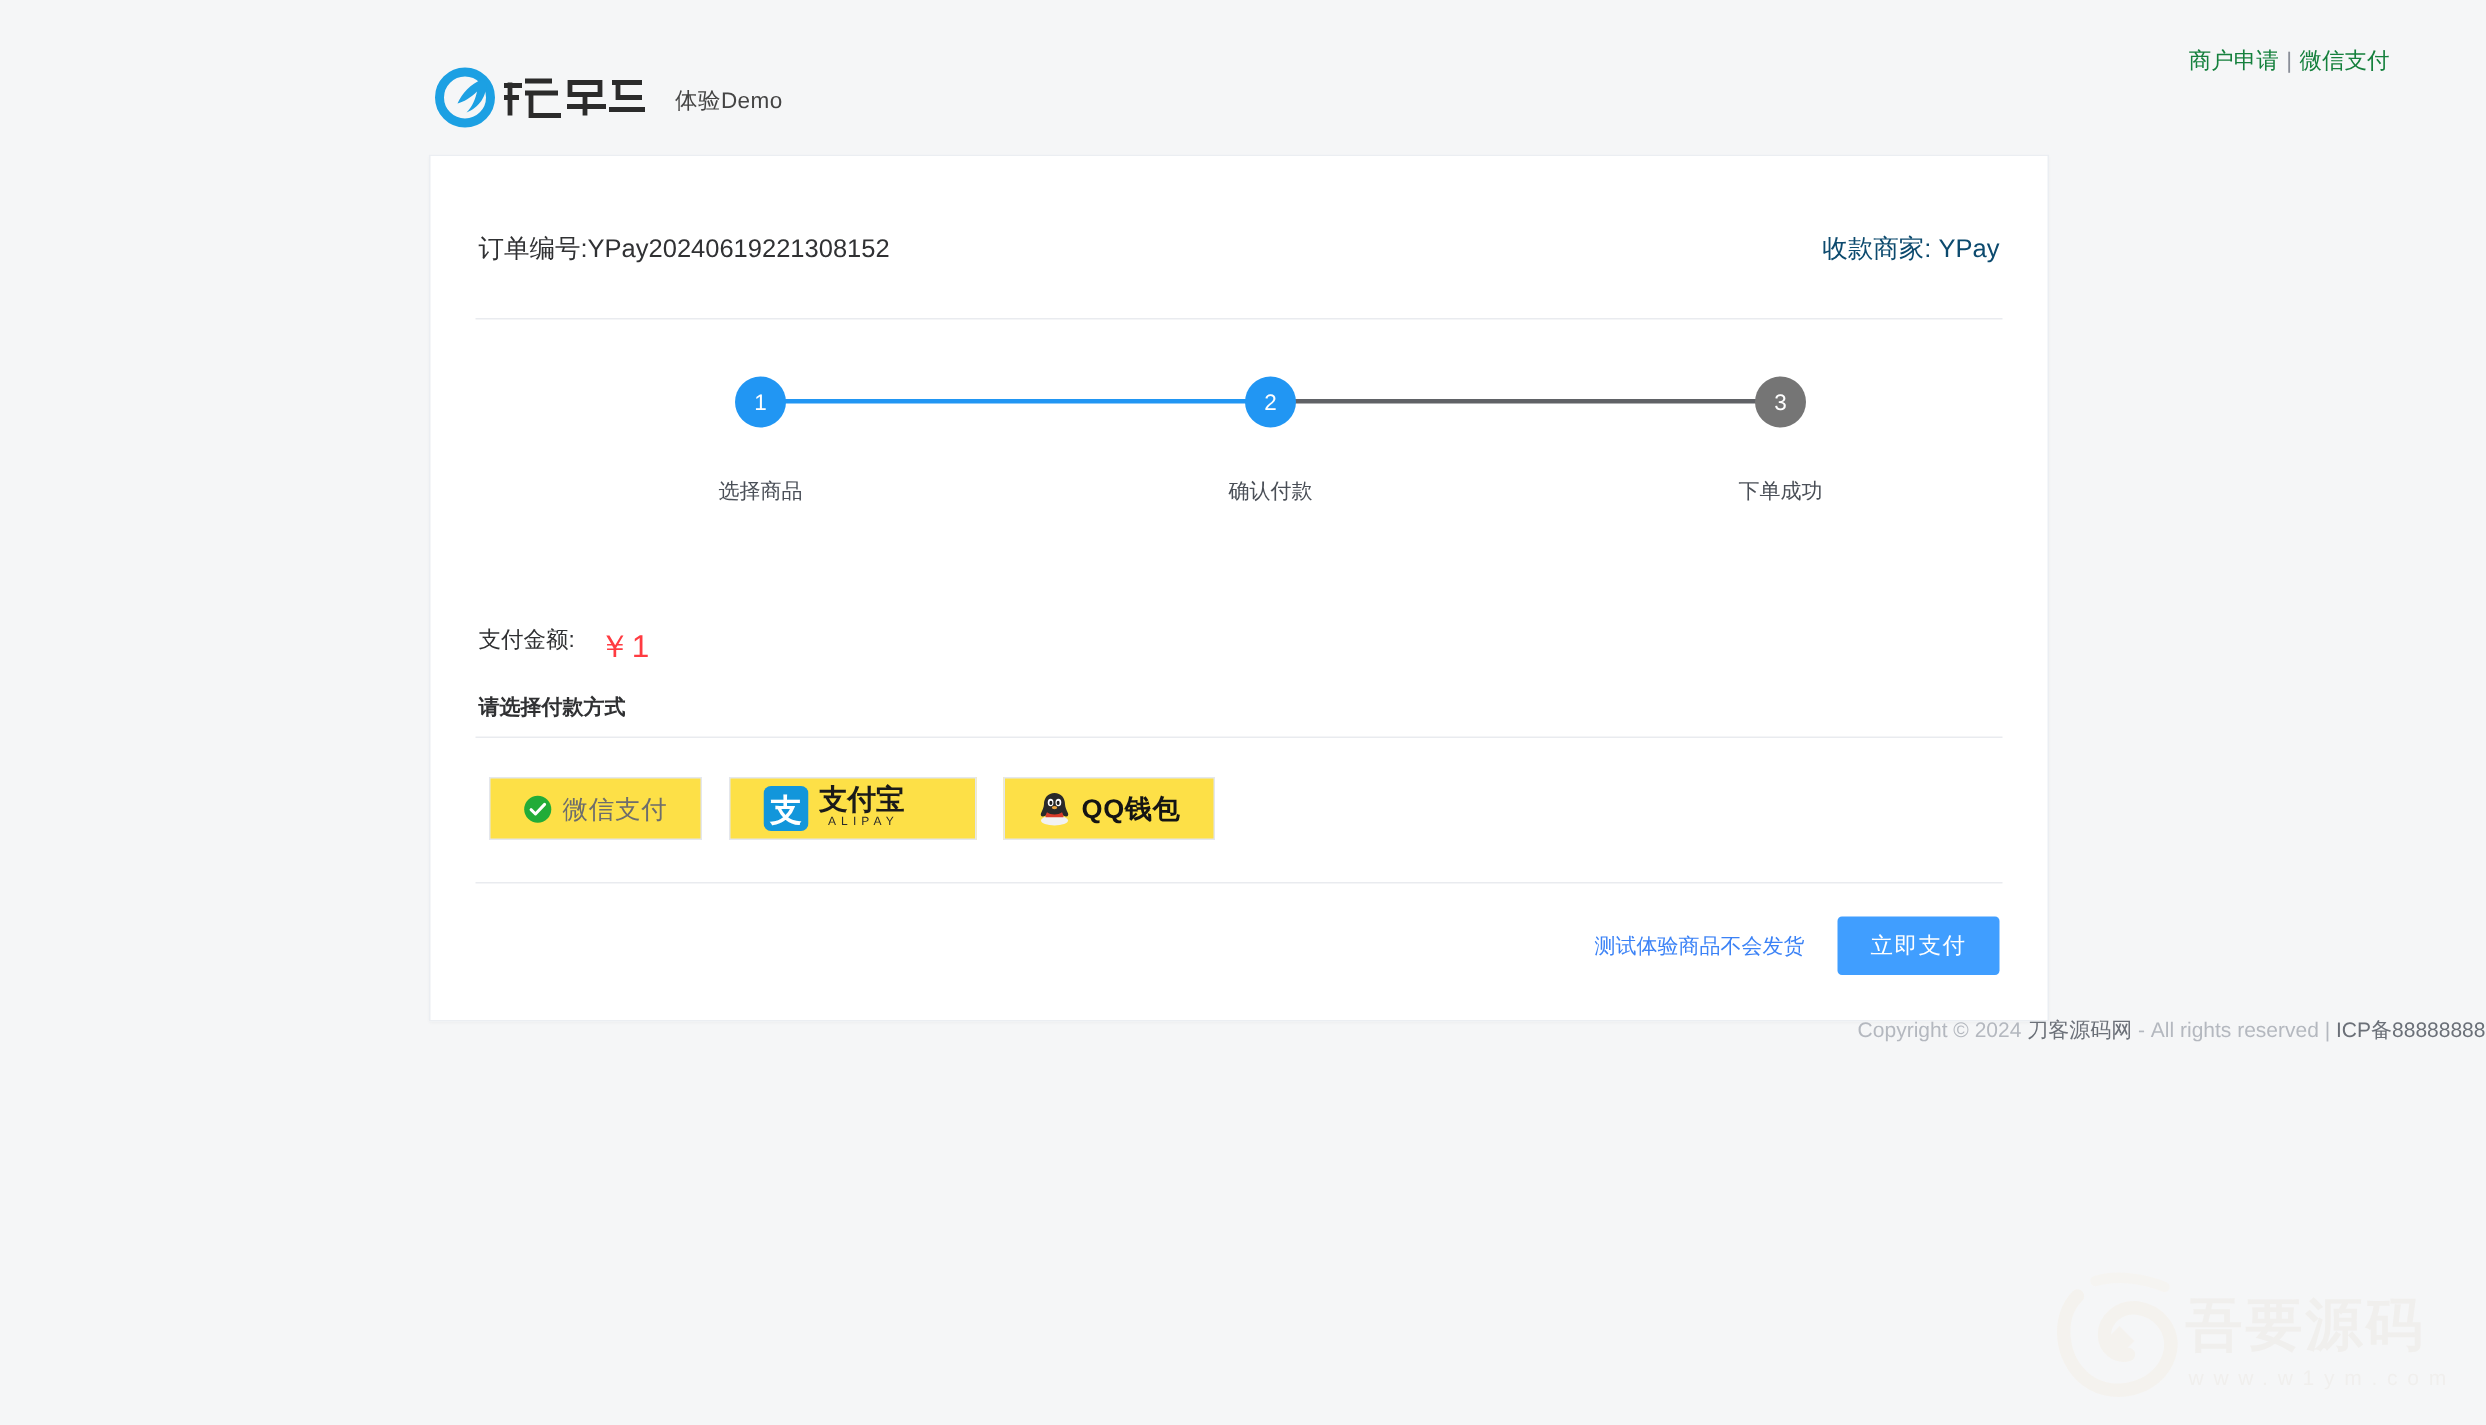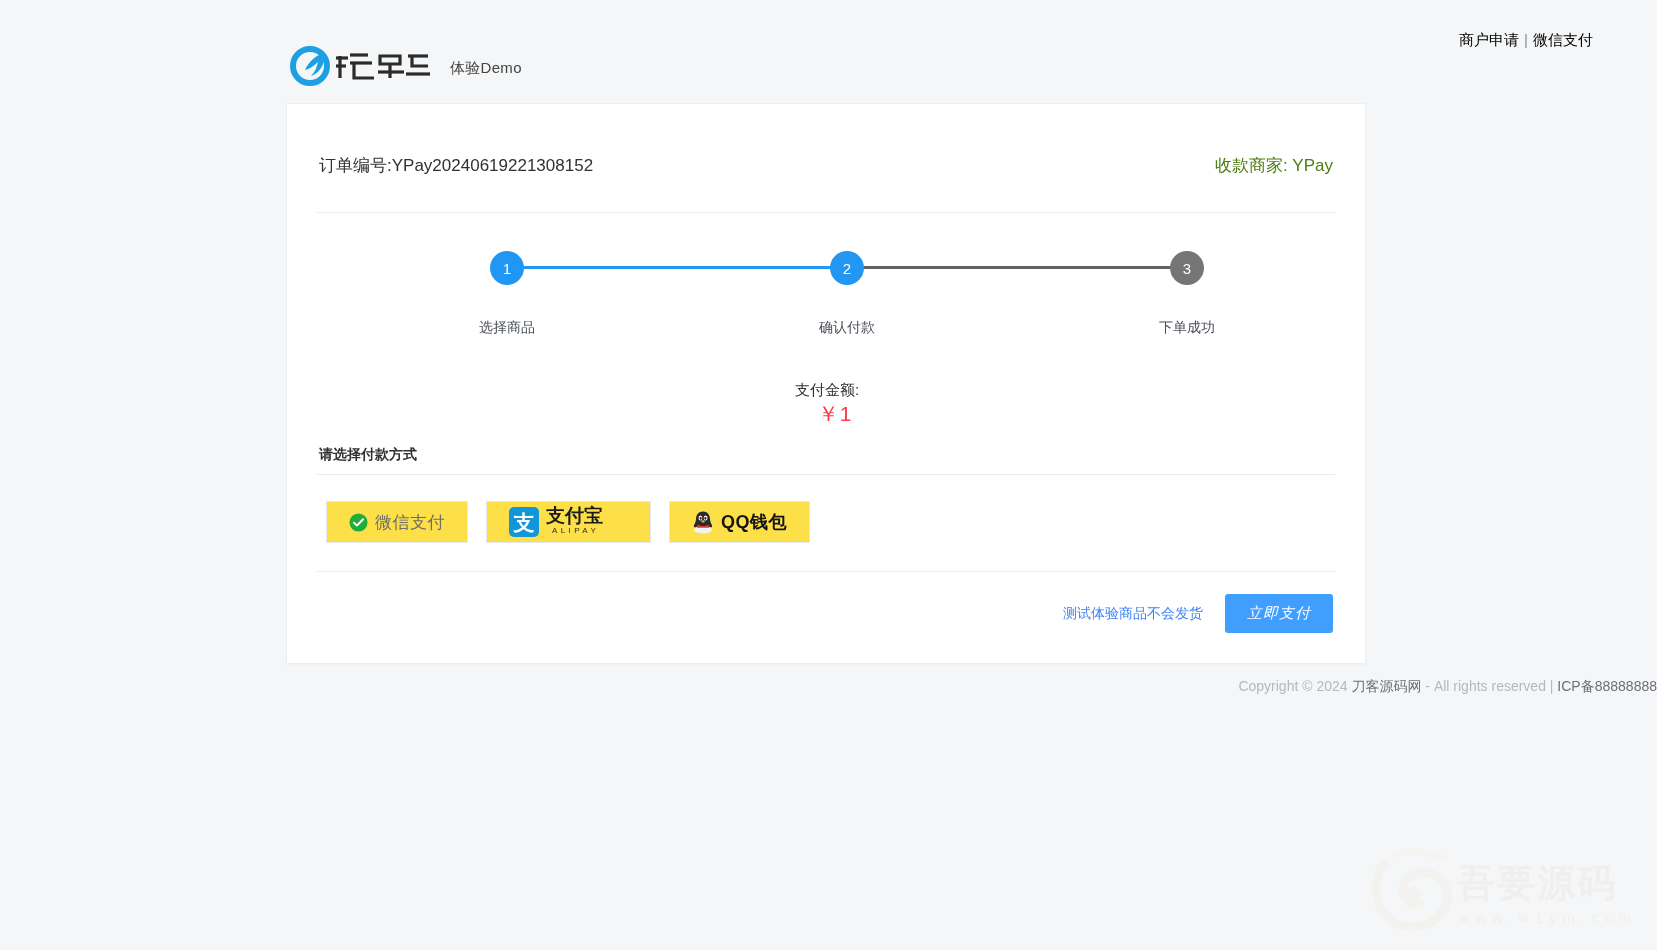--- a/index.html
+++ b/index.html
@@ -35,21 +35,21 @@
   }
   .header-links {
     position: absolute;
     right: 64px;
     top: 31px;
     font-size: 15px;
     color: #3d4450;
     white-space: nowrap;
   }
   .header-links a {
-    color: #000000;
+    color: #15803d;
     text-decoration: none;
   }
   .header-links .sep { margin: 0 5px; color: #8a8f99; }
 
   
   .card {
     position: absolute;
     left: 286px;
     top: 103px;
     width: 1080px;
@@ -61,21 +61,21 @@
   .card-inner { padding: 50px 30px 0 30px; }
 
   .order-row {
     display: flex;
     justify-content: space-between;
     align-items: center;
     font-size: 17px;
     color: #303133;
     padding: 0 2px;
   }
-  .order-row .merchant { color: #4d7c0f; }
+  .order-row .merchant { color: #0c4a6e; }
 
   .divider {
     height: 1px;
     background: #e9ebef;
     margin: 35px 0 0 0;
   }
 
   
   .steps {
     position: relative;
@@ -117,27 +117,26 @@
     font-size: 14px;
     color: #4a4f57;
     text-align: center;
     width: 140px;
     transform: translateX(-50%);
     margin-top: 24px;
   }
 
   
   .amount-row {
-    margin-top: 38px;
-    display: flex;
-    align-items: center;
+    margin-top: 74px;
+    display: flex;
+    align-items: flex-start;
     font-size: 15px;
     color: #303133;
     padding-left: 2px;
-    flex-direction: column;
   }
   .amount-label { color: #303133; }
   .amount-value {
     color: #ff3b41;
     font-size: 21px;
     margin-left: 16px;
     letter-spacing: 1px;
   }
 
   .choose-label {
@@ -206,21 +205,20 @@
     background: #409eff;
     color: #fff;
     border: none;
     font-size: 15px;
     padding: 0 22px;
     height: 39px;
     border-radius: 3px;
     cursor: pointer;
     font-family: inherit;
     letter-spacing: 1px;
-    font-style: italic;
   }
 
   
   .site-footer {
     position: absolute;
     left: 0;
     top: 678px;
     width: 1657px;
     text-align: right;
     font-size: 14px;

